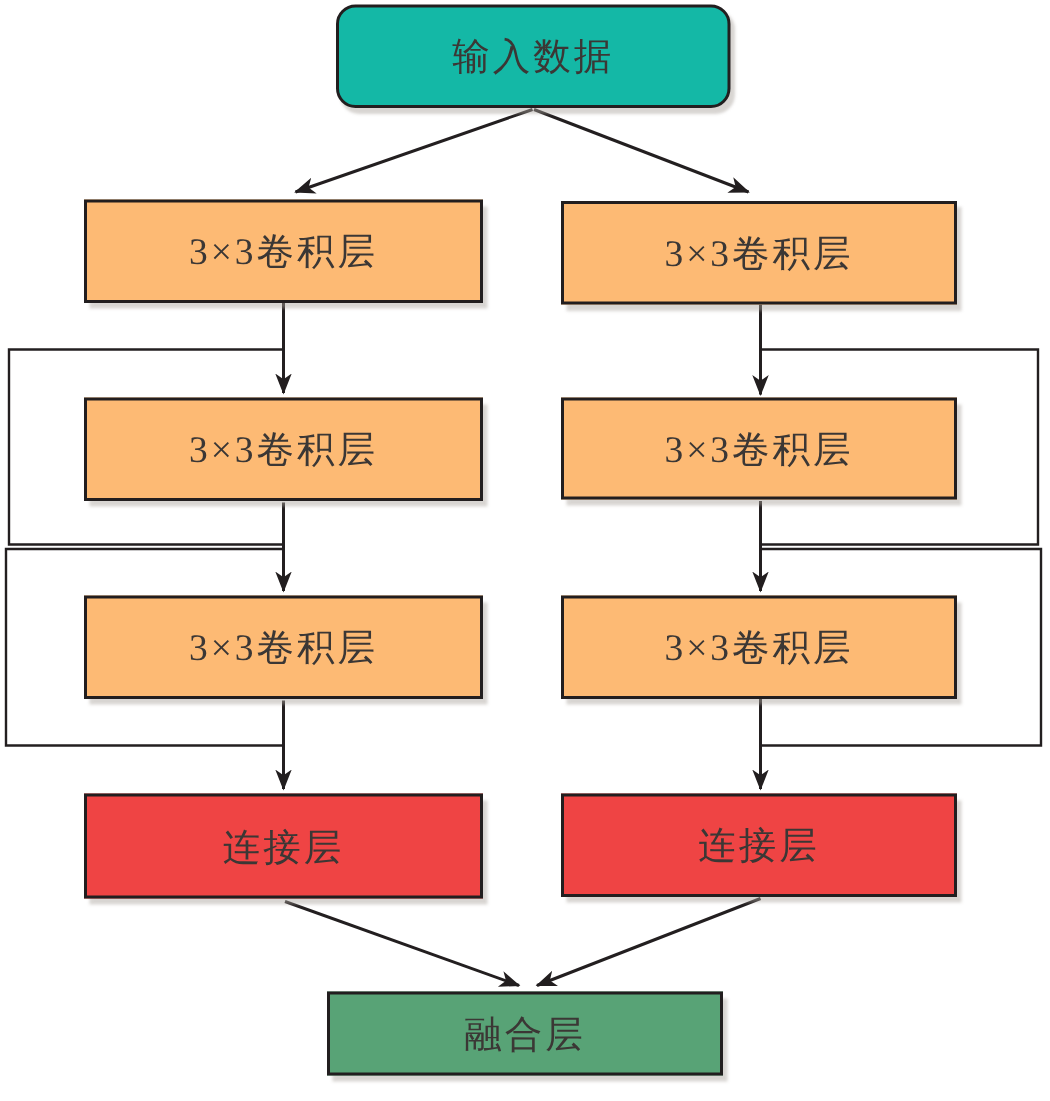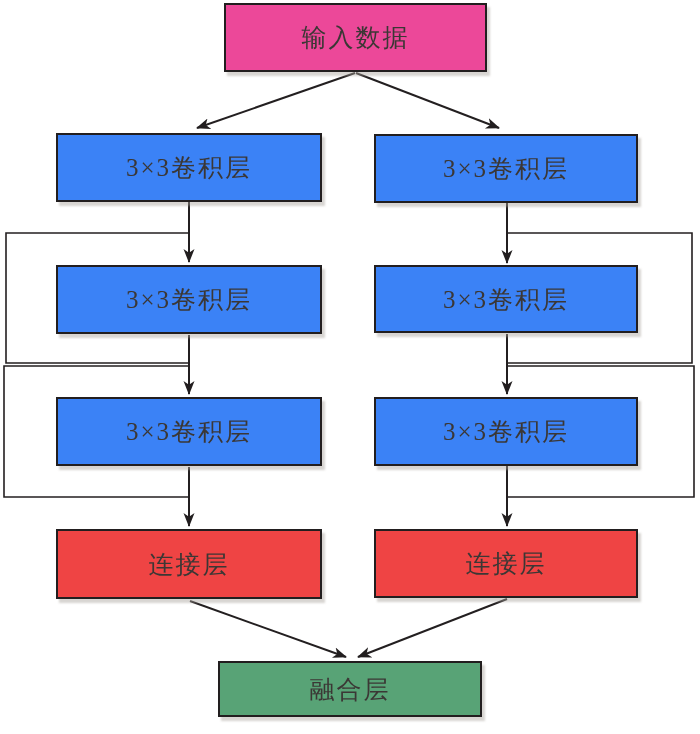--- a/index.html
+++ b/index.html
@@ -18,22 +18,22 @@
     position:absolute;
     box-sizing:border-box;
     display:flex;align-items:center;justify-content:center;
     border:2px solid #221e1f;
     color:#3b3735;
     font-size:25px;
     letter-spacing:2px;
     box-shadow:3px 4px 2px rgba(168,162,156,0.45);
     z-index:2;
   }
-  .fill-gray{background:#ec4899;}
-  .fill-lightblue{background:#3b82f6;}
+  .fill-gray{background:#14b8a6;border-radius:13px;}
+  .fill-lightblue{background:#fdba74;}
   .fill-blue{background:#ef4444;}
   .fill-green{background:#58a376;}
 </style>
 </head>
 <body>
 
 <div class="canvas">
 
   <svg class="edges" viewBox="0 0 700 734" xmlns="http://www.w3.org/2000/svg">
     <defs>

